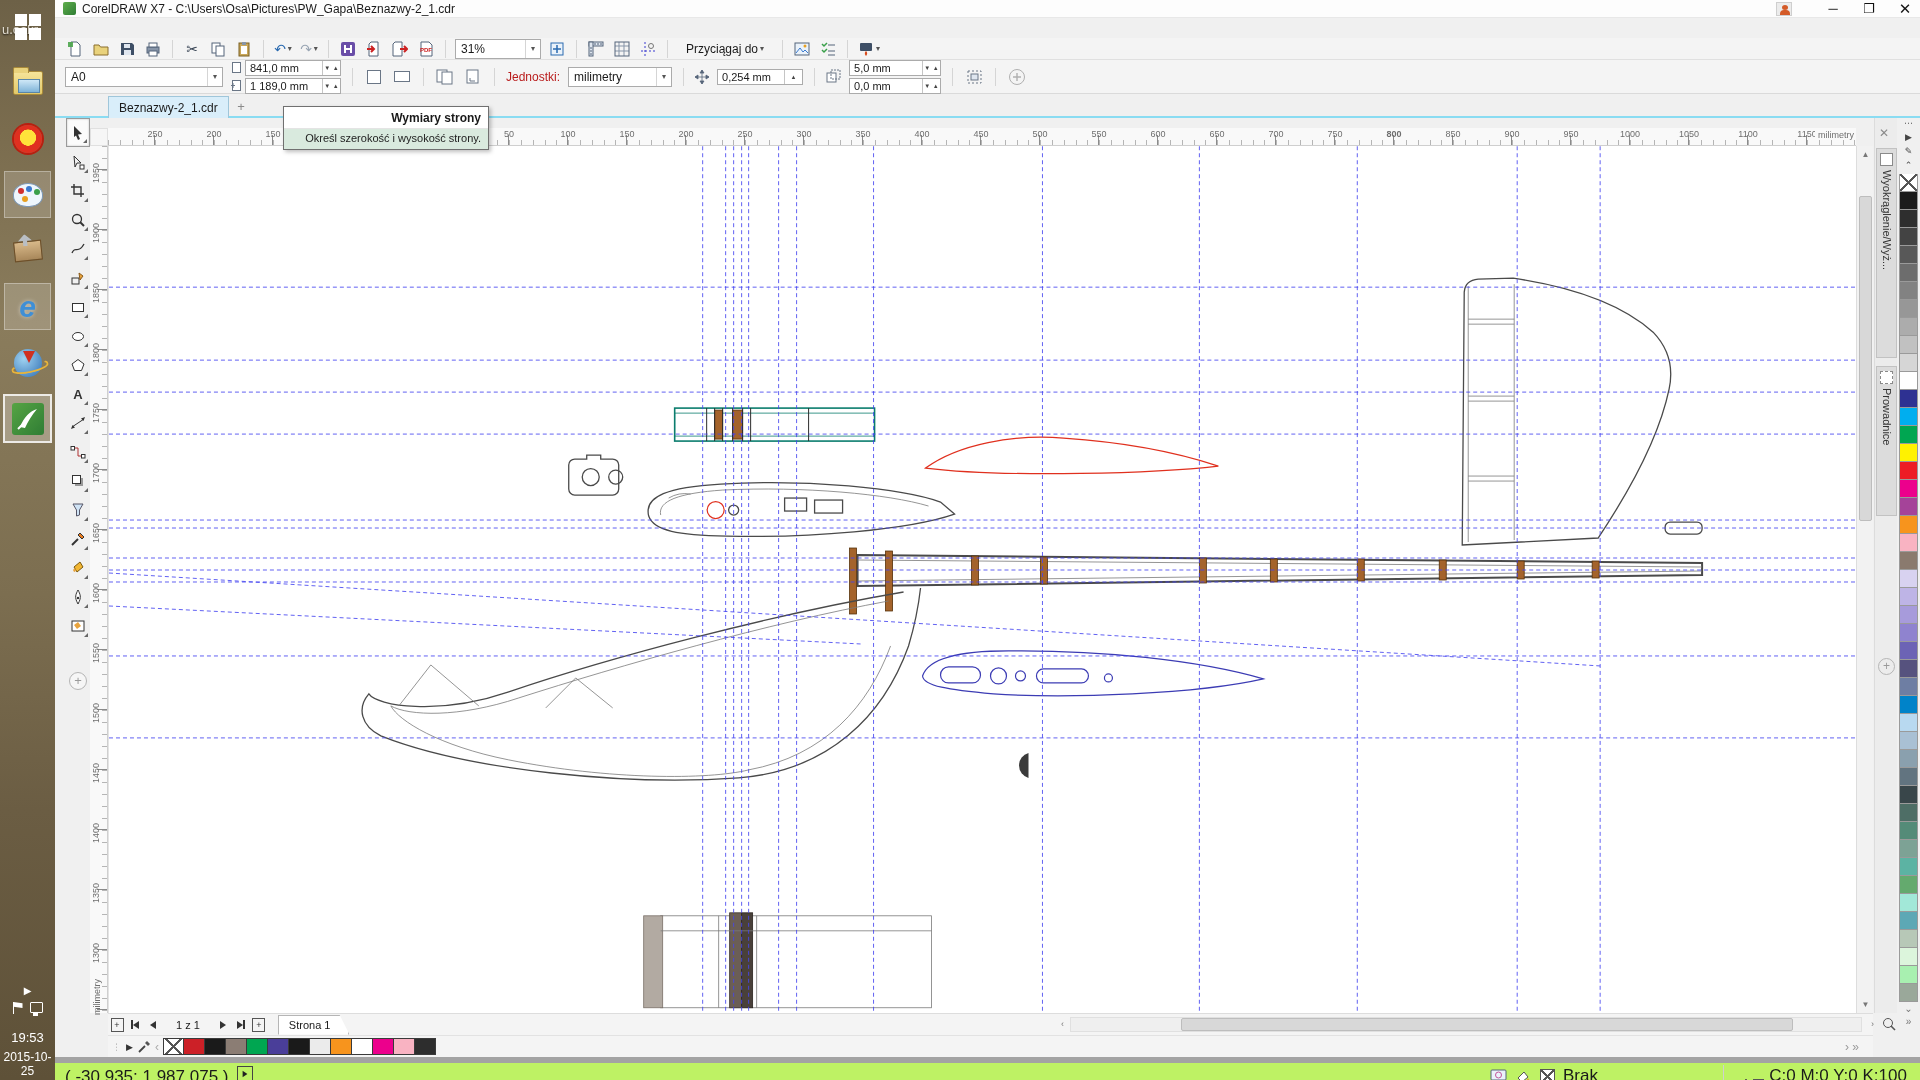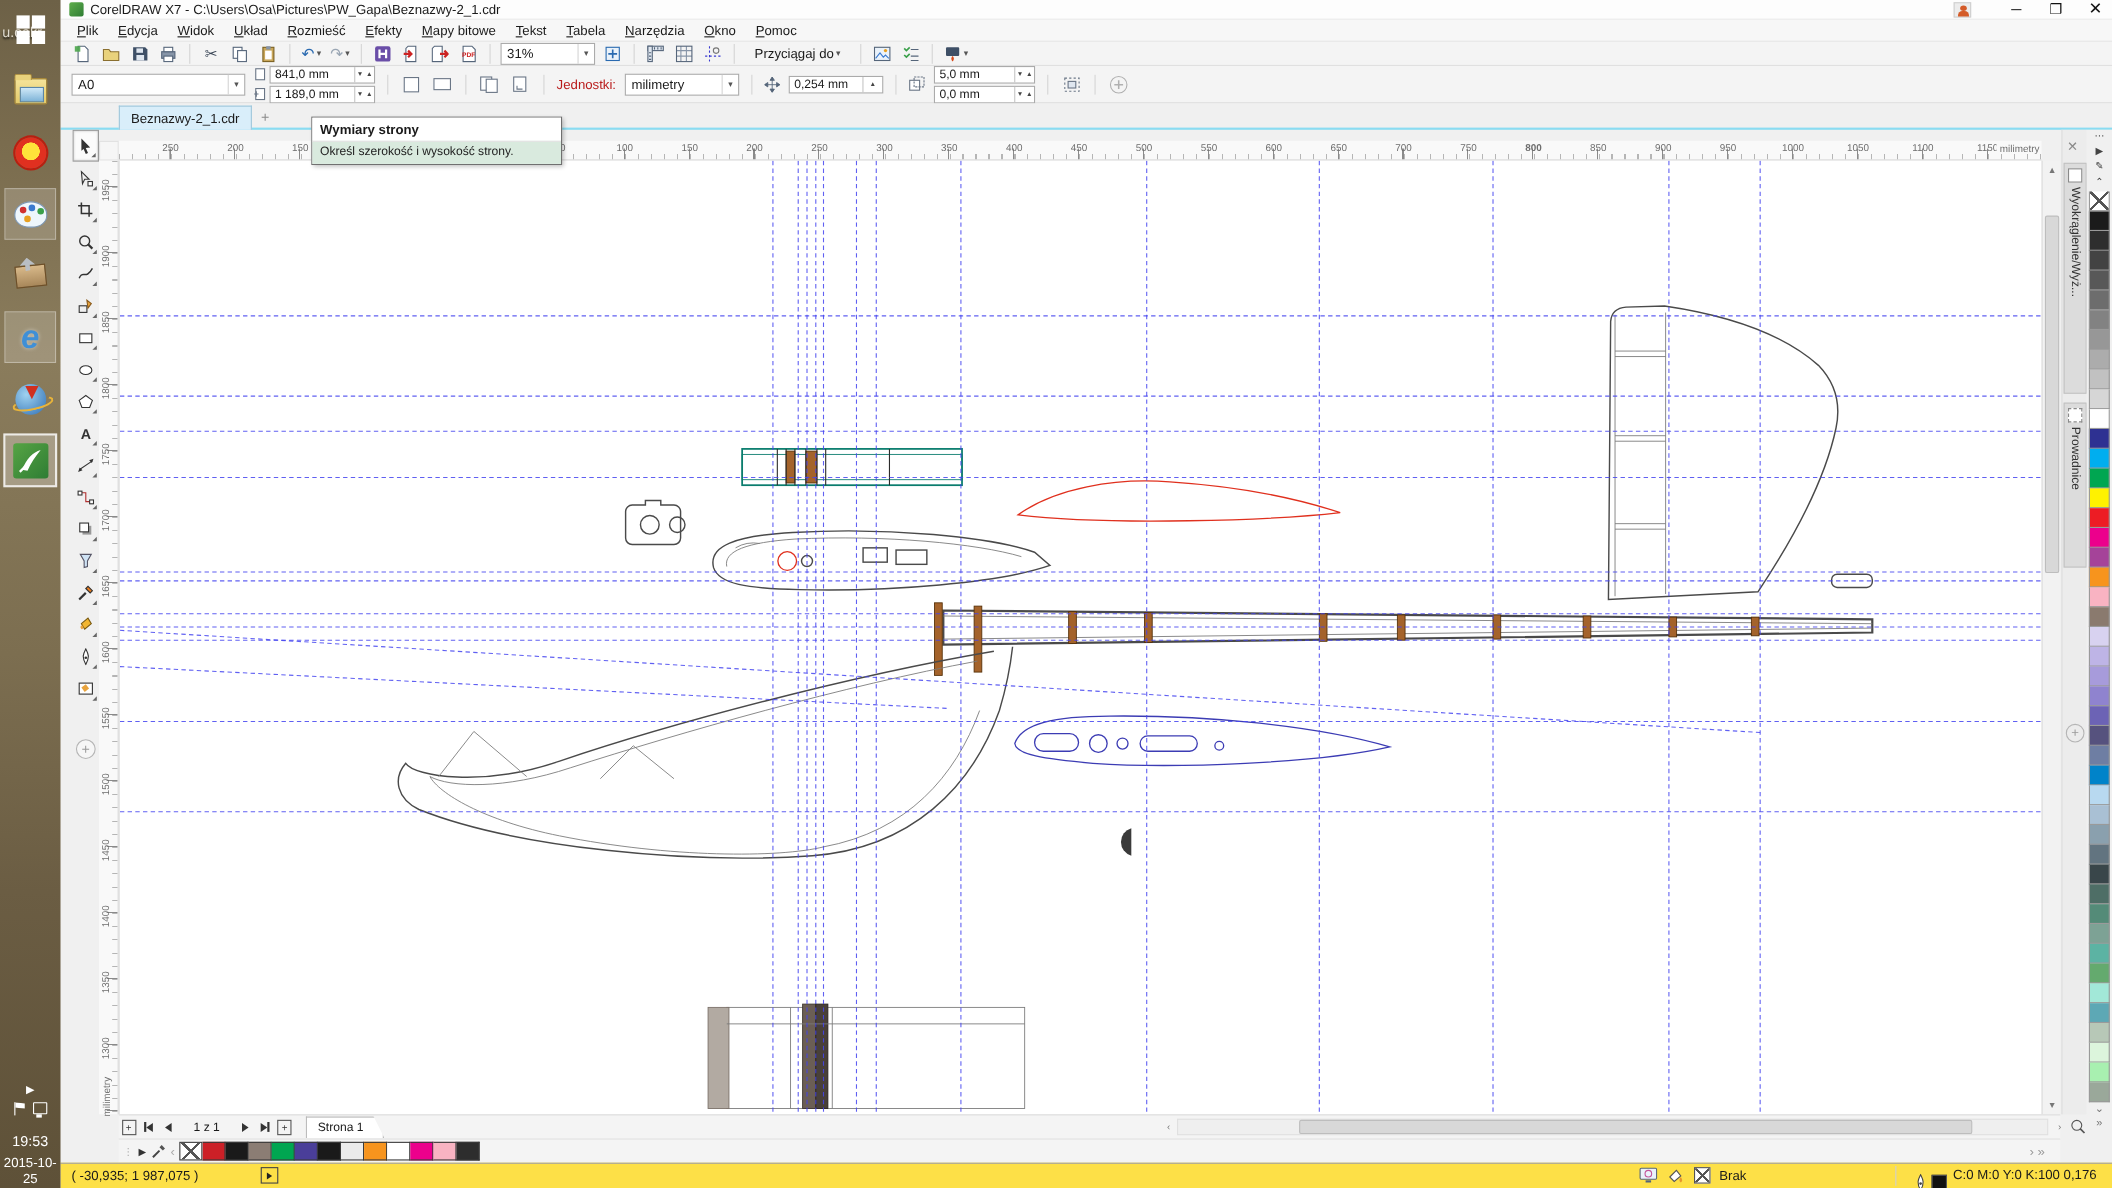--- a/index.html
+++ b/index.html
@@ -135,30 +135,30 @@
   #h-scroll { position:absolute; left:947px; top:2px; width:845px; height:17px; }
   #h-scroll .arr { position:absolute; top:0; width:15px; height:17px; color:#777; font-size:9px; text-align:center; line-height:17px; }
   #h-track { position:absolute; left:15px; right:38px; top:1px; height:15px; background:#efefef; border:1px solid #e0e0e0; }
   #h-thumb { position:absolute; left:110px; width:612px; height:13px; background:#d8d8d8; border:1px solid #bdbdbd; border-radius:2px; }
   #scroll-zoom { position:absolute; right:0px; top:0; width:20px; height:17px; }
   #docpal-row { position:absolute; left:53px; top:1035px; width:1765px; height:22px; background:#f4f4f4; border-top:1px solid #e2e2e2; display:flex; align-items:center; gap:4px; padding-left:4px; }
   .dots { color:#aaa; font-size:9px; letter-spacing:1px; }
   .docpal-swatches { display:flex; }
   .docpal-swatches .swatch { width:21px; height:17px; border:1px solid #3a3a3a; border-left:none; margin:0; }
   .docpal-swatches .swatch:first-child { border-left:1px solid #3a3a3a; }
-  #statusbar { position:absolute; left:0px; top:1057px; width:1865px; height:23px; background:#fde047; border-top:1px solid #a3a3a3; font-size:12px; }
+  #statusbar { position:absolute; left:0px; top:1057px; width:1865px; height:23px; background:#bef264; border-top:6px solid #a3a3a3; font-size:17px; }
   #coords { position:absolute; left:10px; top:4px; }
   #coords-play { position:absolute; left:182px; top:3px; width:16px; height:15px; border:1px solid #444; display:flex; align-items:center; justify-content:center; }
   #fill-group { position:absolute; left:1435px; top:3px; display:flex; align-items:center; gap:8px;justify-content:flex-end; }
   #outline-group { position:absolute; left:1685px; top:3px; display:flex; align-items:center; gap:5px; }
   .sb-swatch { width:15px; height:15px; border:1px solid #555; background:#fff; position:relative; }
   .sb-swatch.x:before { content:""; position:absolute; inset:0; background:linear-gradient(45deg,transparent 45%,#555 45% 55%,transparent 55%),linear-gradient(-45deg,transparent 45%,#555 45% 55%,transparent 55%); }
   .sb-sep { position:absolute; left:1668px; top:2px; width:1px; height:18px; background:#cfcfcf; }
   
-  #tooltip { position:absolute; left:228px; top:106px; width:228px; border:1px solid #707070; background:#fff; z-index:99; box-shadow:2px 2px 4px rgba(0,0,0,.25); }
+  #tooltip { position:absolute; left:228px; top:106px; width:206px; border:1px solid #707070; background:#fff; z-index:99; box-shadow:2px 2px 4px rgba(0,0,0,.25);text-align:right; }
   #tooltip .tt-title { font-weight:bold; font-size:12px; padding:4px 7px 3px; background:#fff; }
   #tooltip .tt-desc { font-size:11px; padding:3px 7px 5px; background:#d9eade; border-top:1px solid #e4e4e4; color:#222; }
 </style>
 </head>
 <body>
 
 <div id="taskbar">
   <span id="desktop-label">u.oakr</span>
   <div class="tb-item" style="top:4px">
       <div class="win-logo">
@@ -214,34 +214,20 @@
     <div id="title-icon"></div>
     <span id="title-text">CorelDRAW X7 - C:\Users\Osa\Pictures\PW_Gapa\Beznazwy-2_1.cdr</span>
     <div id="win-controls">
       <div id="account-icon"></div>
       <span class="wc">─</span>
       <span class="wc">❐</span>
       <span class="wc" style="font-size:15px">✕</span>
     </div>
   </div>
 
-  <div id="menubar">
-      <span class="menu-item">Plik</span>
-      <span class="menu-item">Edycja</span>
-      <span class="menu-item">Widok</span>
-      <span class="menu-item">Układ</span>
-      <span class="menu-item">Rozmieść</span>
-      <span class="menu-item">Efekty</span>
-      <span class="menu-item">Mapy bitowe</span>
-      <span class="menu-item">Tekst</span>
-      <span class="menu-item">Tabela</span>
-      <span class="menu-item">Narzędzia</span>
-      <span class="menu-item">Okno</span>
-      <span class="menu-item">Pomoc</span>
-    </div>
 
   <div id="toolbar">
     <div class="tbtn">
         <svg class="icon" width="16" height="16">
           <path d="M4 1 h6 l3 3 v11 h-9 Z" fill="#fff" stroke="#55657a"></path>
           <rect x="1" y="1" width="5" height="5" fill="#4ca64c" opacity="0.9"></rect>
         </svg>
       </div>
     <div class="tbtn">
         <svg class="icon" width="16" height="16">

